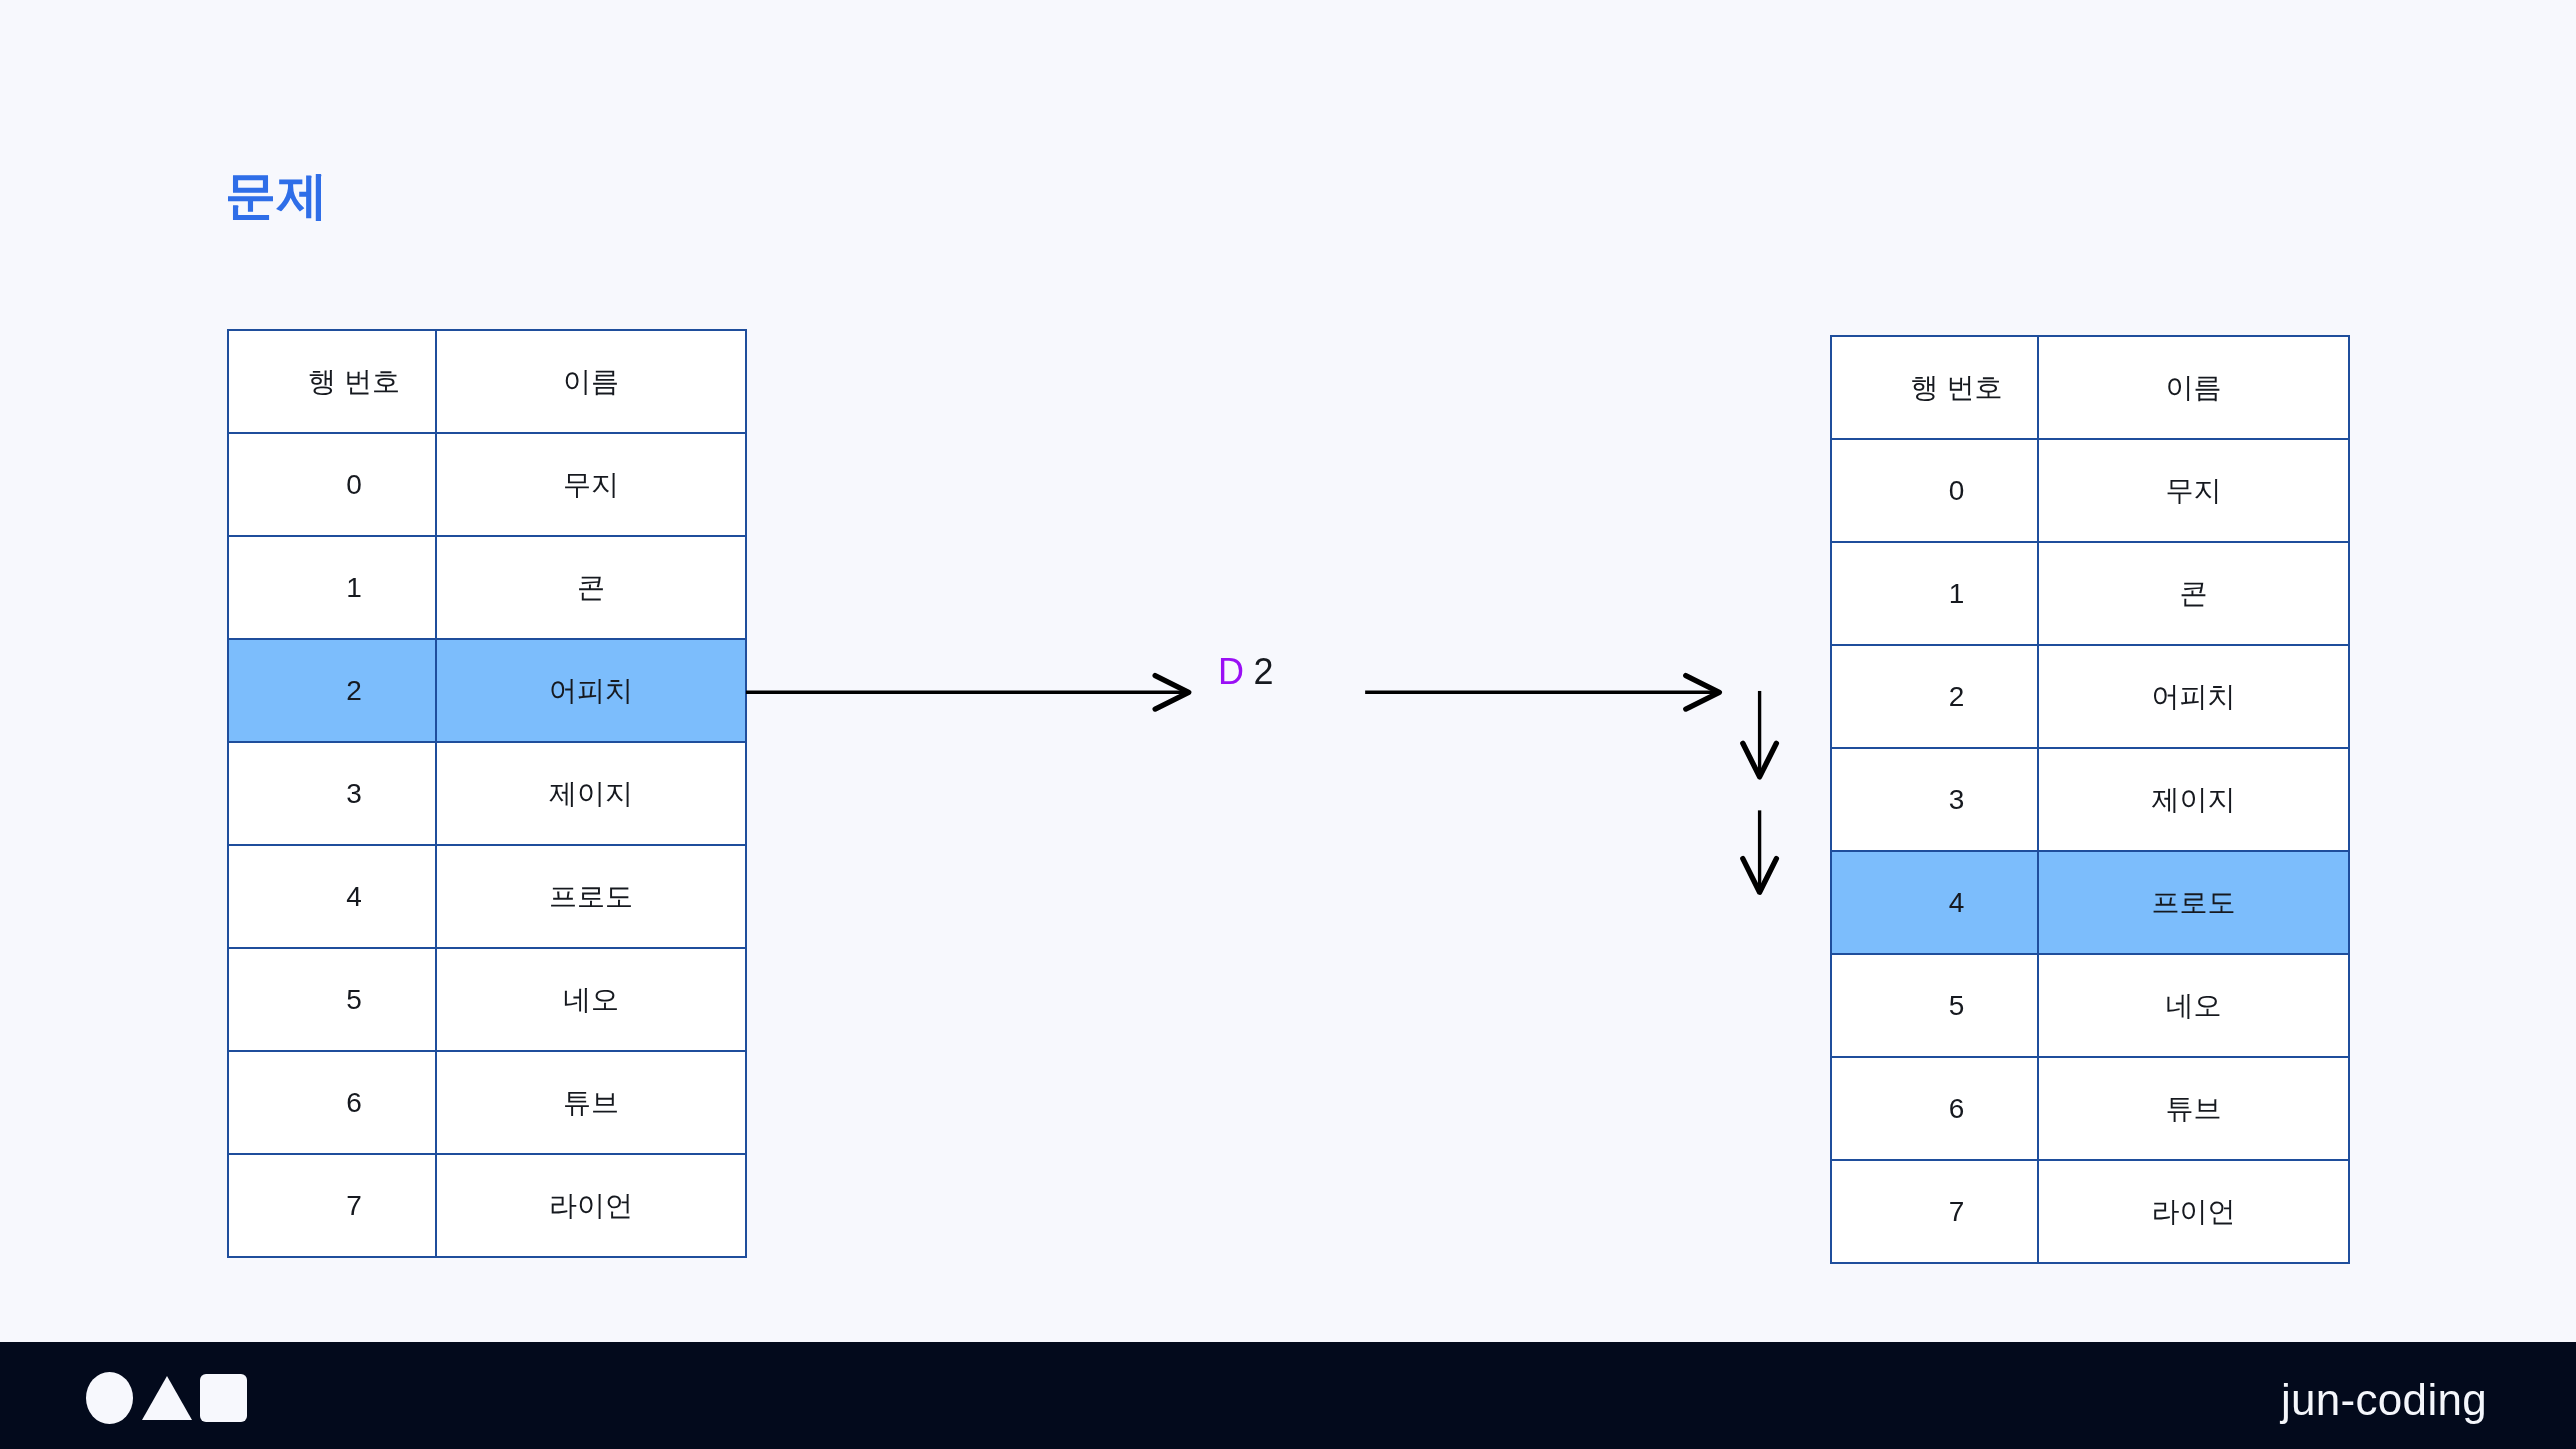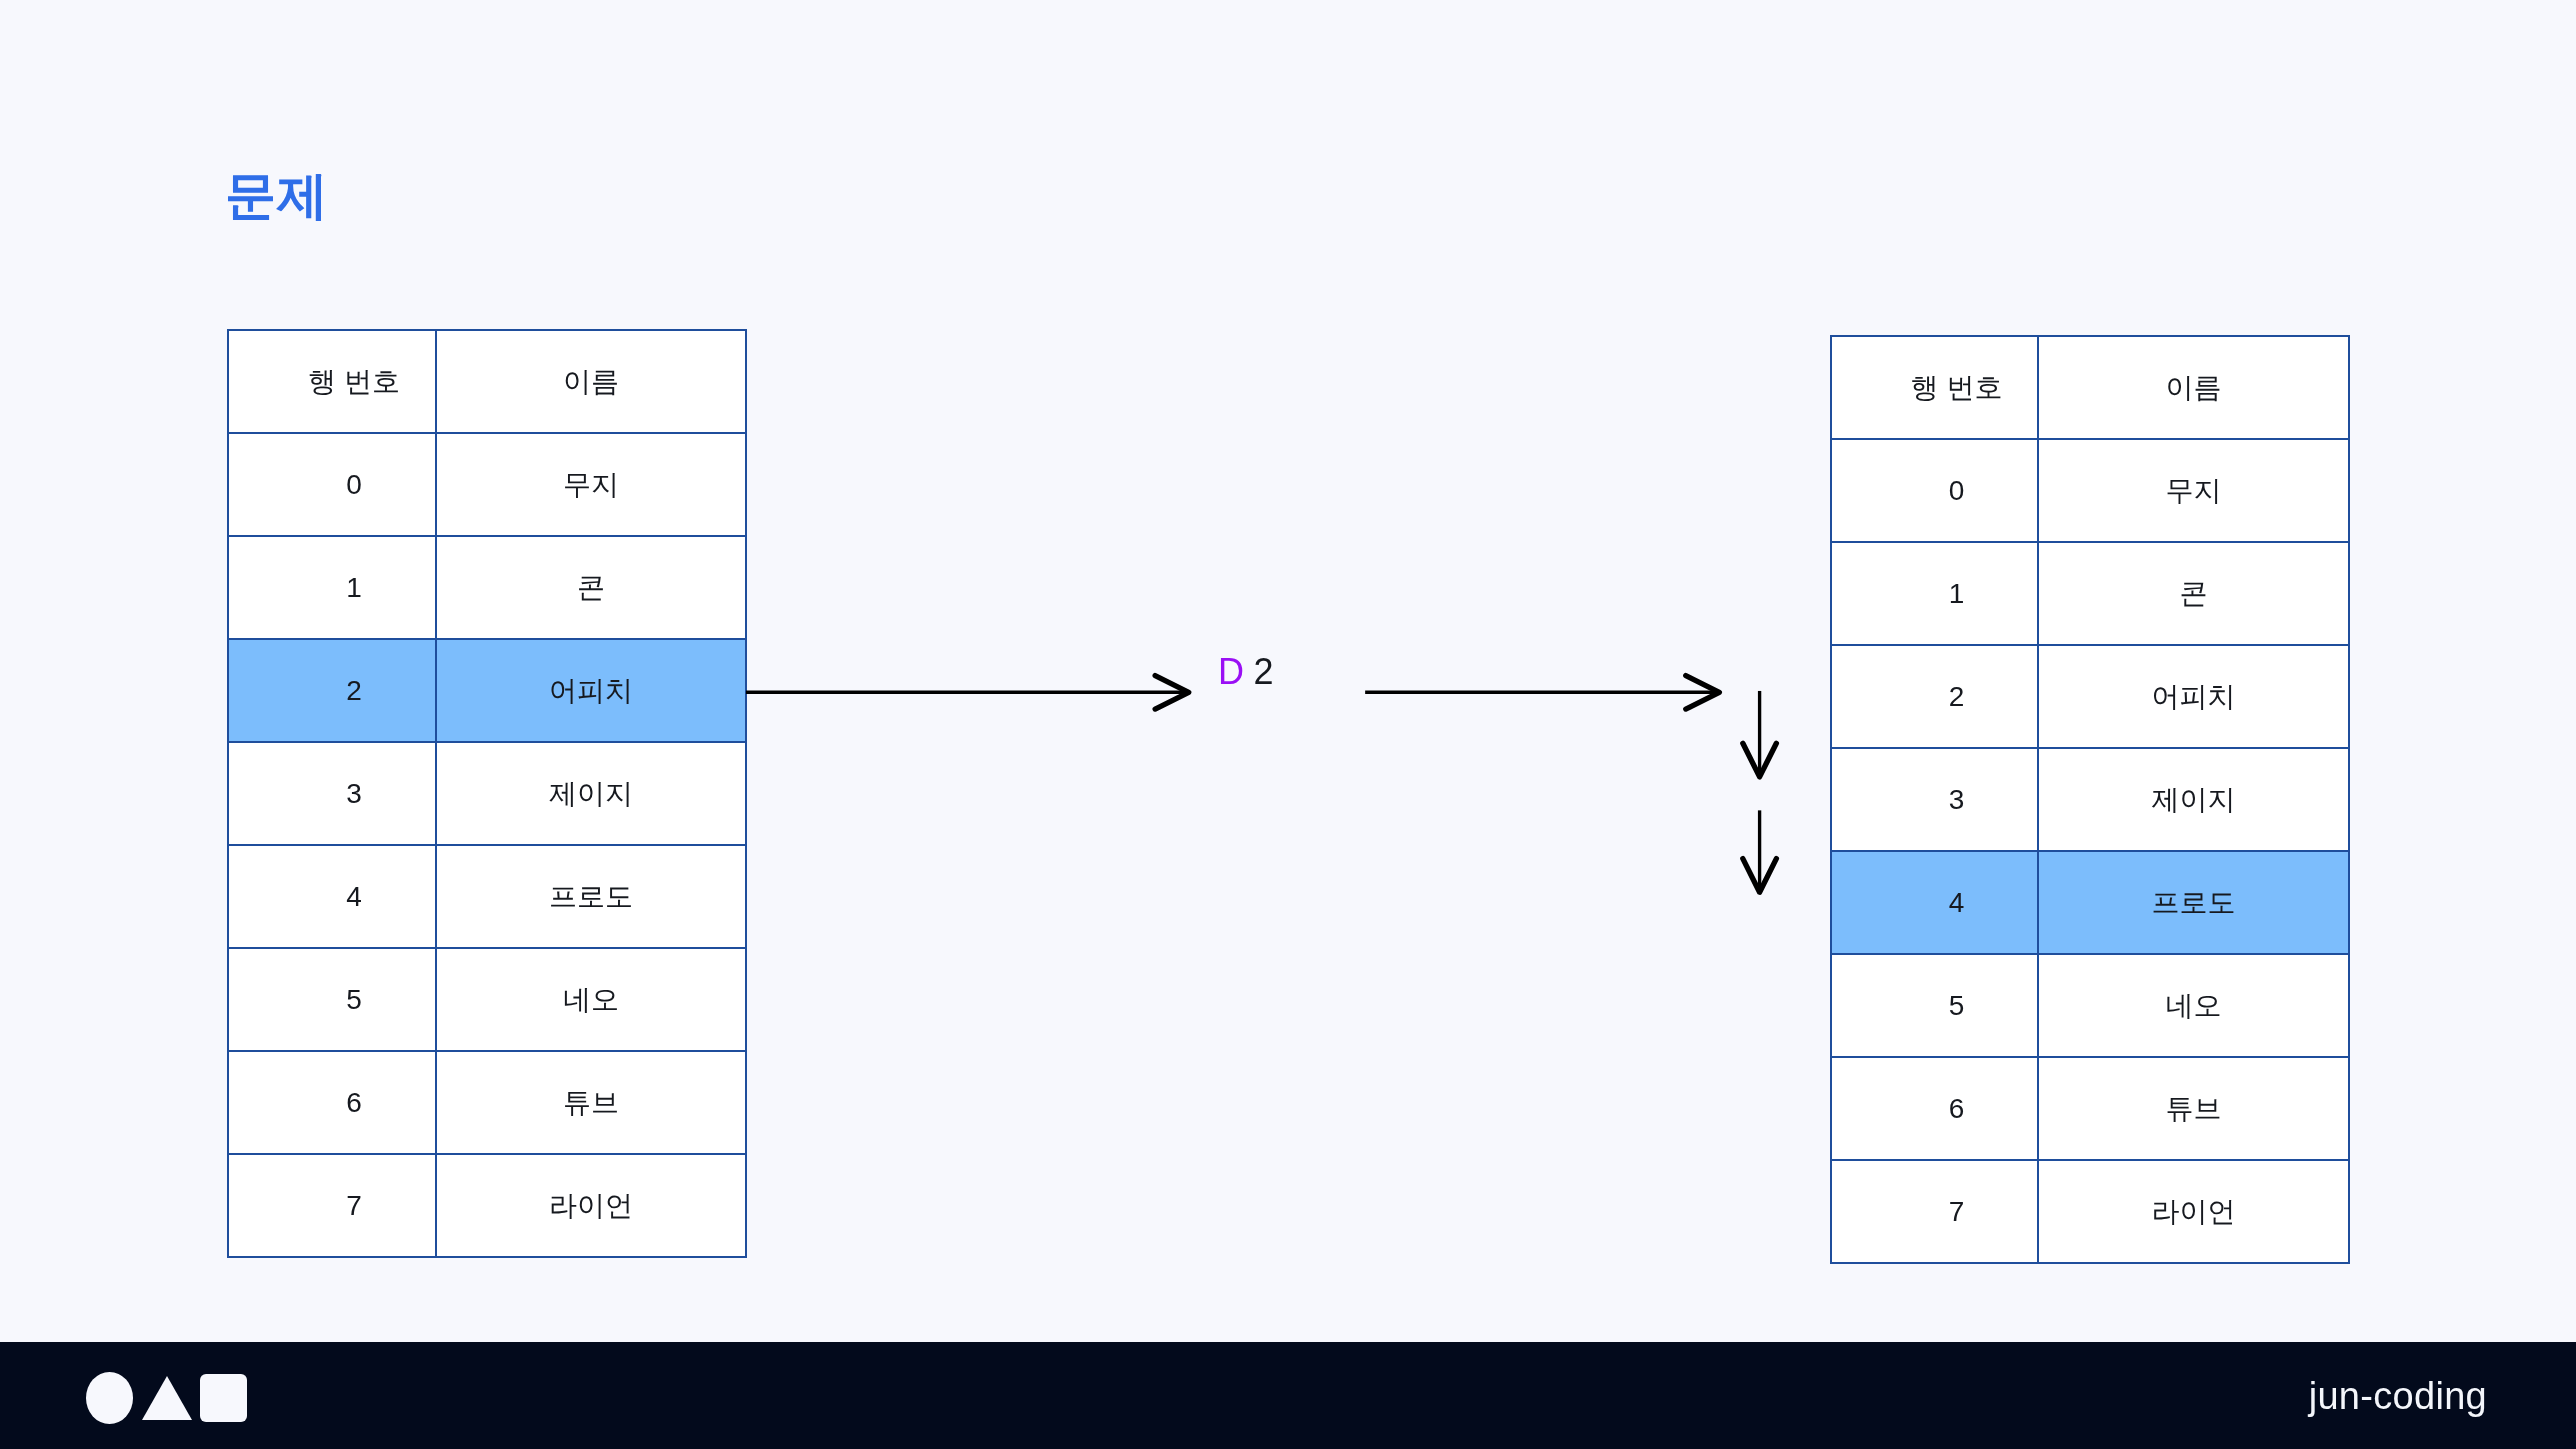--- a/index.html
+++ b/index.html
@@ -97,21 +97,21 @@
   }
   .logo-square {
     width: 47px; height: 48px;
     border-radius: 6px;
     background: #f7f8fd;
   }
   #footer-brand {
     position: absolute;
     right: 89px; top: 1375px;
     color: #f4f6fb;
-    font-size: 38px;
+    font-size: 44px;
     letter-spacing: 0.3px;
     white-space: nowrap;
   }
 </style>
 </head>
 <body>
 
 <div id="stage">
 
   <div id="page-title">문제</div>

